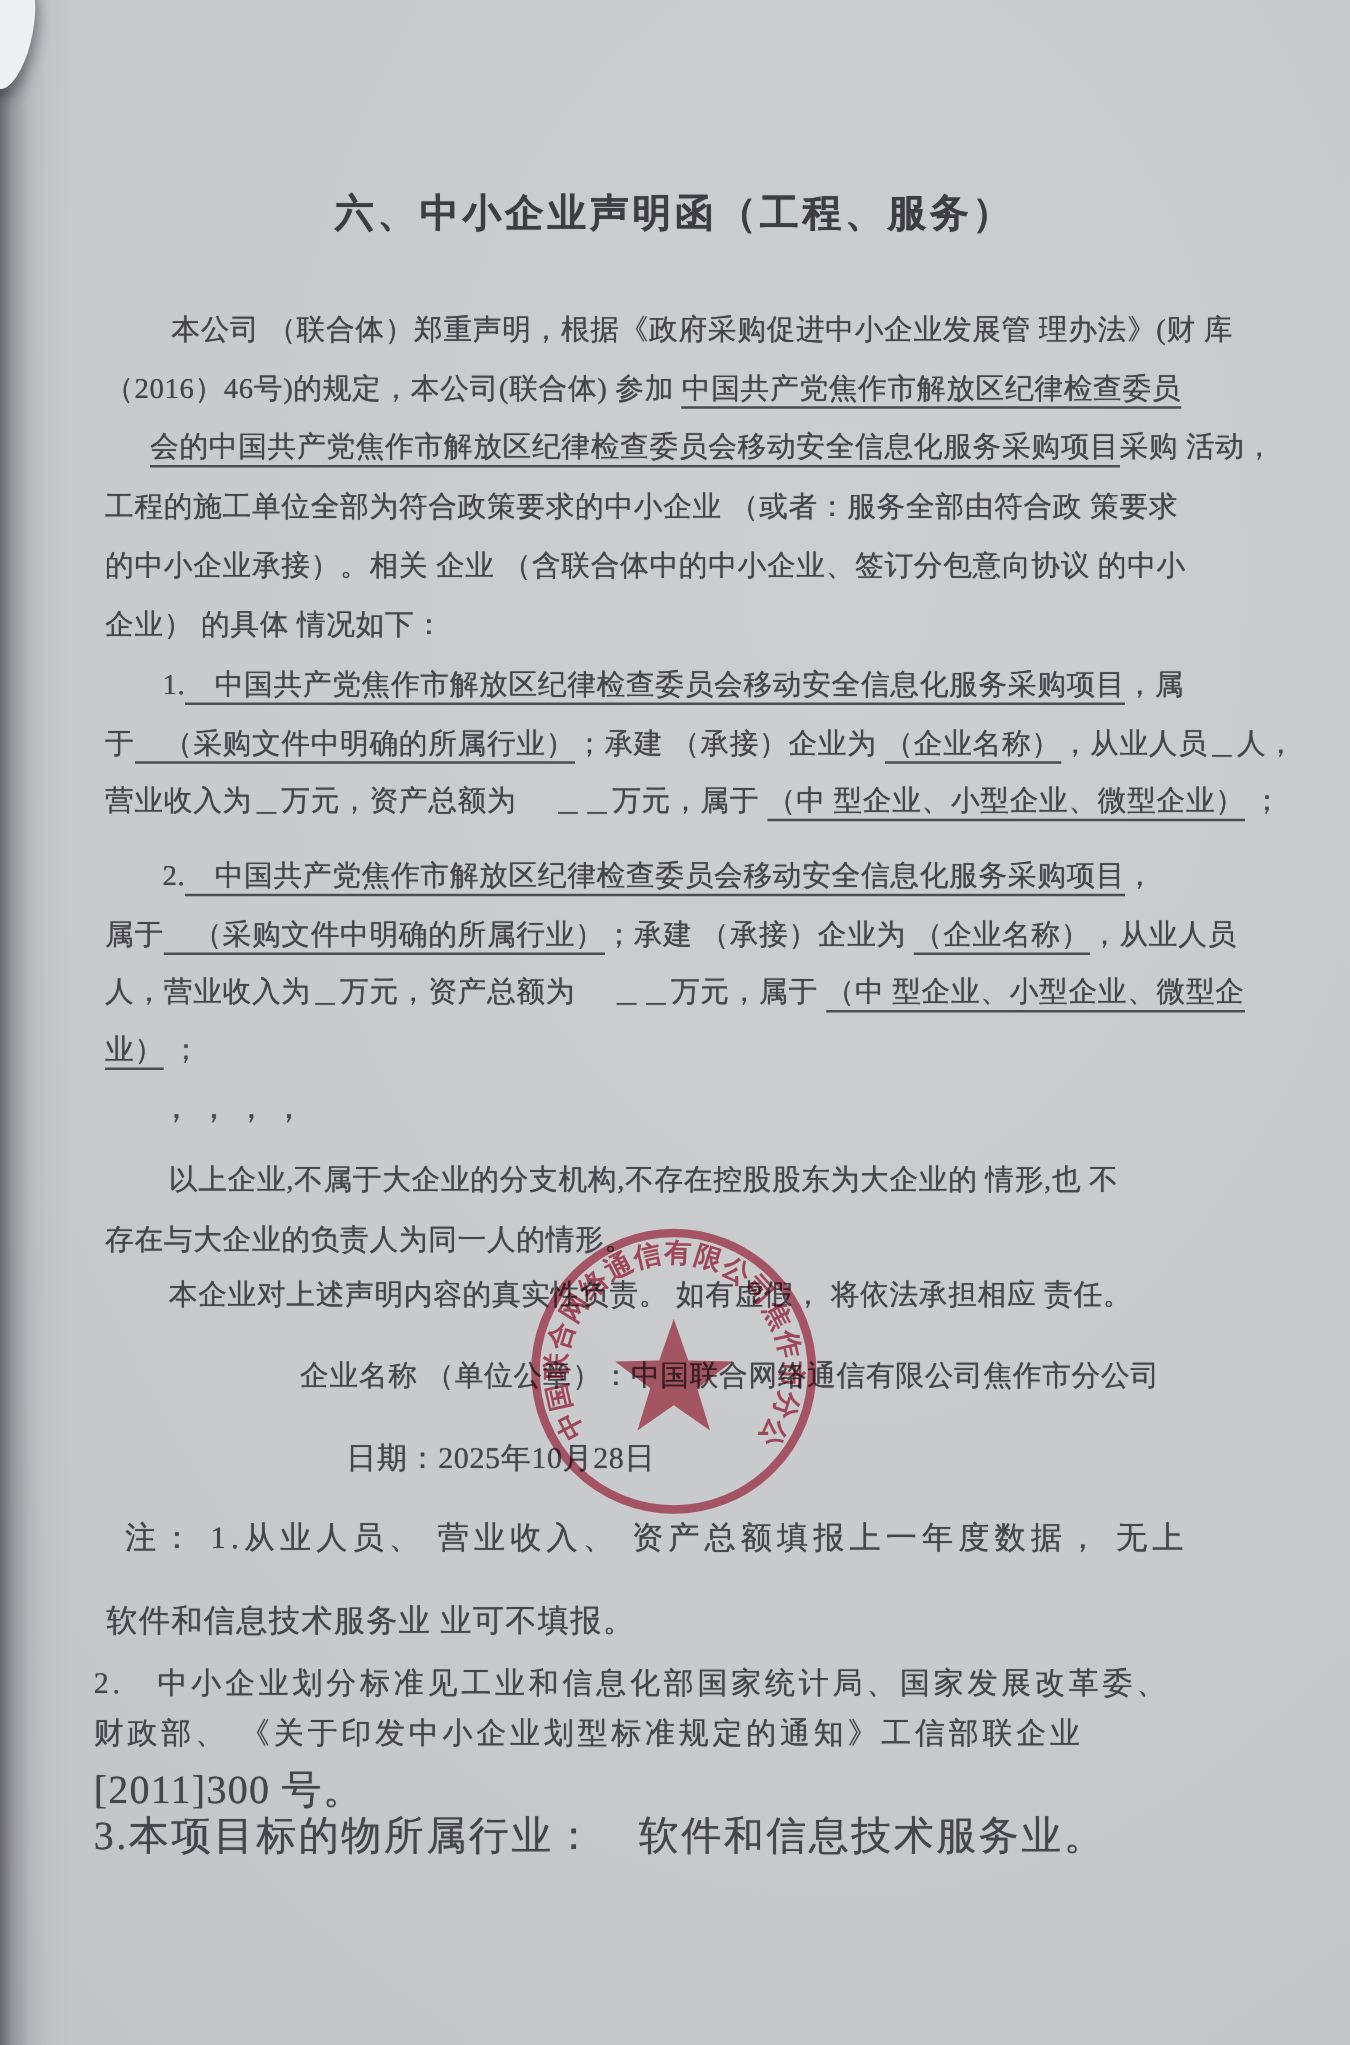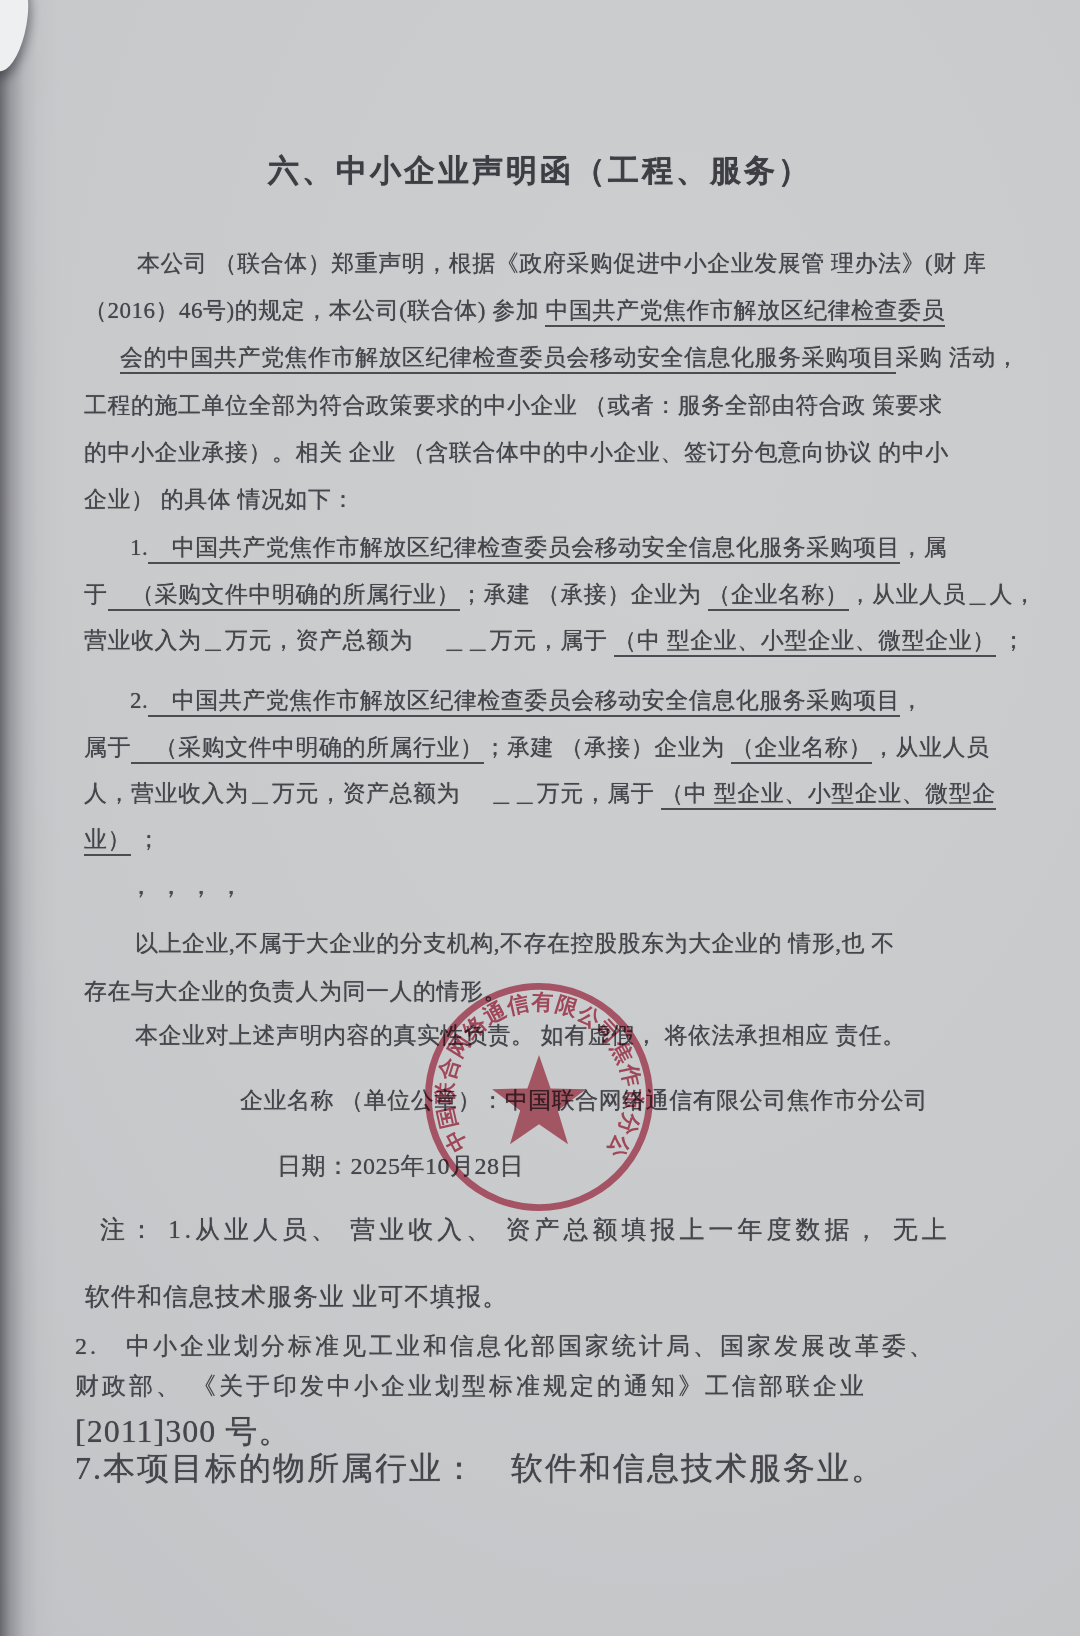--- a/index.html
+++ b/index.html
@@ -80,21 +80,21 @@
   <div class="ln" style="top:1020px;left:135px;">本企业对上述声明内容的真实性负责。 如有虚假， 将依法承担相应 责任。</div>
 
   <div class="ln" style="top:1085px;left:240px;font-size:23px;">企业名称 （单位公章）：中国联合网络通信有限公司焦作市分公司</div>
   <div class="ln" style="top:1150px;left:277px;font-size:24px;">日期：2025年10月28日</div>
 
   <div class="ln note-wide" style="top:1213px;left:100px;">注： 1.从业人员、 营业收入、 资产总额填报上一年度数据，  无上</div>
   <div class="ln note-mid" style="top:1280px;left:85px;">软件和信息技术服务业  业可不填报。</div>
   <div class="ln note" style="top:1330px;left:75px;">2.　中小企业划分标准见工业和信息化部国家统计局、国家发展改革委、</div>
   <div class="ln note" style="top:1370px;left:75px;">财政部、 《关于印发中小企业划型标准规定的通知》工信部联企业</div>
   <div class="ln note-tight" style="top:1410px;left:75px;">[2011]300 号。</div>
-  <div class="ln note-tight" style="top:1447px;left:75px;letter-spacing:2px;">7.本项目标的物所属行业：　软件和信息技术服务业。</div>
+  <div class="ln note-tight" style="top:1447px;left:75px;letter-spacing:2px;">3.本项目标的物所属行业：　软件和信息技术服务业。</div>
 
   <svg class="seal" viewBox="0 0 245 245">
     <circle cx="122.5" cy="122.5" r="112" fill="none" stroke="#c2415a" stroke-width="7" opacity="0.9"></circle>
     <polygon opacity="0.88" fill="#bf3d52" points="122.5,80 134.26,113.82 170.05,114.55 141.52,136.18 151.89,170.45 122.5,150 93.11,170.45 103.48,136.18 74.95,114.55 110.74,113.82"></polygon>
     <path id="sealArc" d="M 50.5 172.5 A 88 88 0 1 1 194.5 172.5" fill="none" stroke="none"></path>
     <text><textPath href="#sealArc">中国联合网络通信有限公司焦作市分公司</textPath></text>
   </svg>
 </div>
 
 </body></html>

